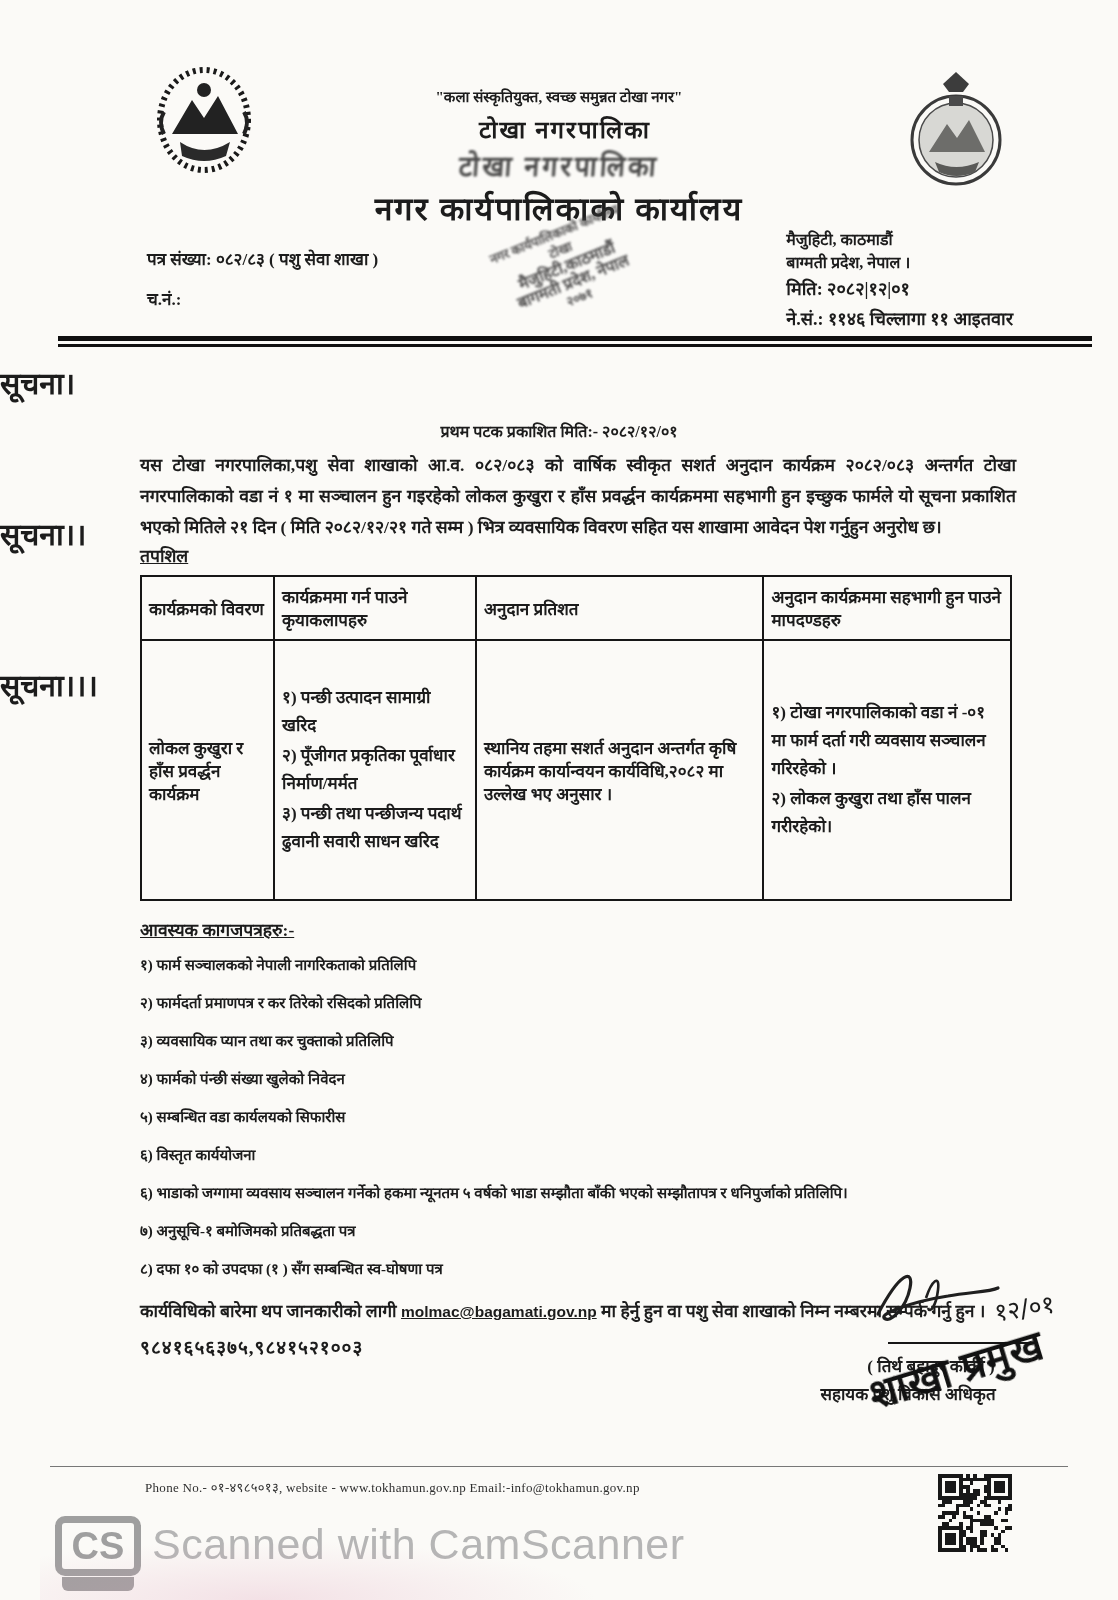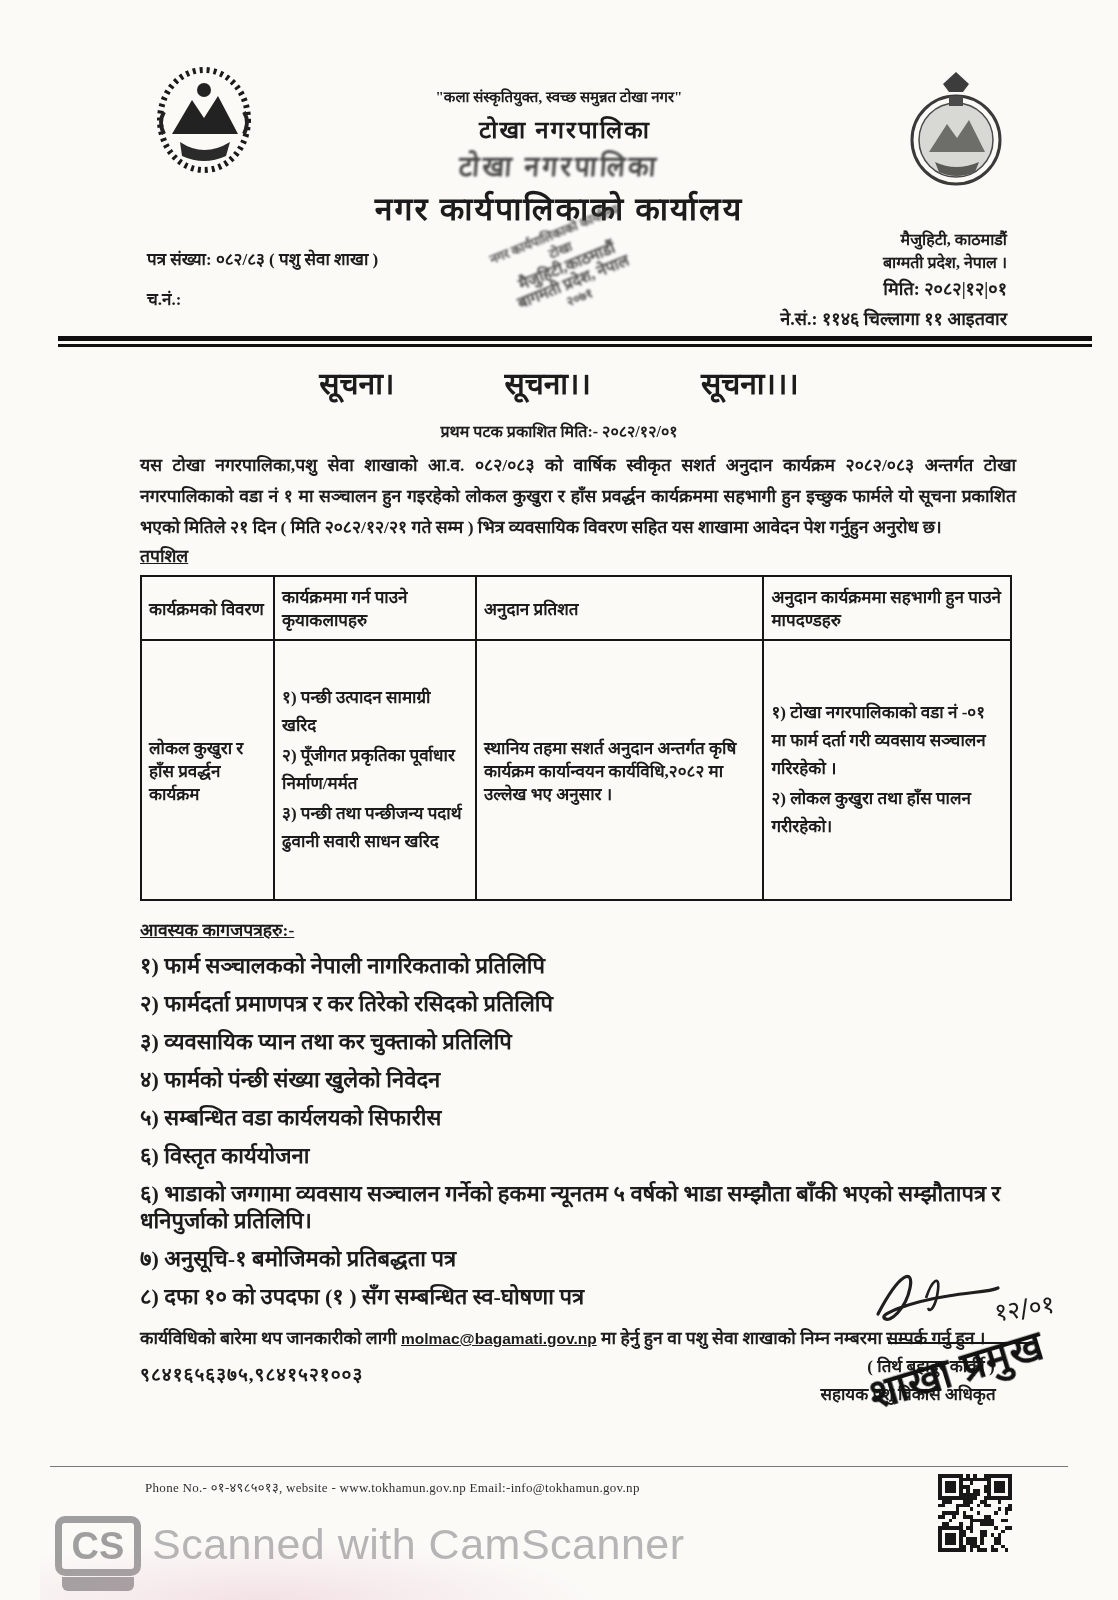--- a/index.html
+++ b/index.html
@@ -15,54 +15,54 @@
   .emblem{position:absolute;}
   .slogan{left:0;right:0;top:86px;font-size:15px;font-weight:700;text-align:center;}
   .muni{left:0;right:0;top:112px;font-size:24px;font-weight:700;text-align:center;letter-spacing:2px;padding-left:12px;}
   .overprint{
     left:0;right:0;top:146px;font-size:27px;font-weight:700;text-align:center;
     color:#2b2b2b;filter:blur(1.1px);transform:skewX(-4deg) scaleY(1.05);
     letter-spacing:3px;opacity:.85;
   }
   .office{left:0;right:0;top:186px;font-size:32px;font-weight:700;text-align:center;letter-spacing:2px;}
   .meta-left{left:147px;top:240px;font-size:17px;font-weight:700;line-height:40px;}
-  .meta-right{right:111px;top:228px;font-size:16px;font-weight:700;text-align:right;line-height:23px;}
+  .meta-right{right:105px;top:228px;font-size:16px;font-weight:700;text-align:left;line-height:23px;}
   .meta-right .big{font-size:18px;line-height:30px;}
   .round-stamp{
     left:468px;top:222px;width:210px;height:118px;
     transform:rotate(-22deg);color:#3a3a3a;filter:blur(0.8px);
     font-size:13px;font-weight:700;text-align:center;line-height:17px;opacity:.9;
   }
   .round-stamp .rs-big{font-size:16px;}
   .rule-wrap{left:58px;right:26px;top:336px;}
   .rule-a{height:5px;background:#101010;}
   .rule-b{height:3px;background:#101010;margin-top:3px;}
 
   
-  .suchana-row{left:0;right:0;top:362px;display:flex;justify-content:center;gap:110px;}
+  .suchana-row{left:0;right:0;top:362px;display:flex;justify-content:center;gap:110px;flex-direction:column;}
   .suchana-row span{font-size:30px;font-weight:700;}
   .published{left:0;right:0;top:420px;text-align:center;font-size:16px;font-weight:700;}
 
   
   .main-col{position:absolute;left:140px;width:876px;top:450px;}
   .para{font-size:17.5px;font-weight:600;line-height:31px;text-align:justify;}
   .sub-head{font-size:17.5px;font-weight:700;text-decoration:underline;}
 
   table.grant{border-collapse:collapse;margin-top:8px;width:872px;}
   table.grant th,table.grant td{
     border:2px solid #161616;padding:5px 7px;vertical-align:middle;
     font-size:17px;font-weight:600;text-align:left;
   }
   table.grant th{font-weight:700;height:52px;}
   .c1{width:120px;} .c2{width:192px;} .c3{width:282px;margin-top:48px;} .c4{width:240px;}
   td.cell-body{height:248px;}
   .cell-item{margin:2px 0;line-height:28px;}
 
   .docs-head{font-size:17.5px;font-weight:700;text-decoration:underline;margin-top:16px;}
-  .doc-item{font-size:22px;font-weight:600;line-height:27px;margin-top:11px;max-width:876px;}
+  .doc-item{font-size:15px;font-weight:600;line-height:27px;margin-top:11px;max-width:876px;}
   .contact-line{font-size:17.5px;font-weight:600;margin-top:14px;line-height:29px;}
   .contact-line .email{font-weight:700;text-decoration:underline;font-family:"Liberation Sans","DejaVu Sans",sans-serif;font-size:15.5px;}
   .phones{font-size:19px;font-weight:700;margin-top:8px;letter-spacing:1px;}
 
   
   .sig-area{position:absolute;right:60px;top:1262px;width:380px;text-align:center;}
   .sig-svg{position:absolute;right:18px;top:0;}
   .sig-note{position:absolute;right:4px;top:28px;font-size:25px;font-weight:400;transform:rotate(-9deg);font-family:"DejaVu Sans",sans-serif;}
   .sig-line{position:absolute;right:20px;top:80px;width:150px;border-bottom:2.5px solid #161616;}
   .sig-name{position:absolute;right:12px;top:92px;width:230px;font-size:17px;font-weight:700;text-align:center;}

